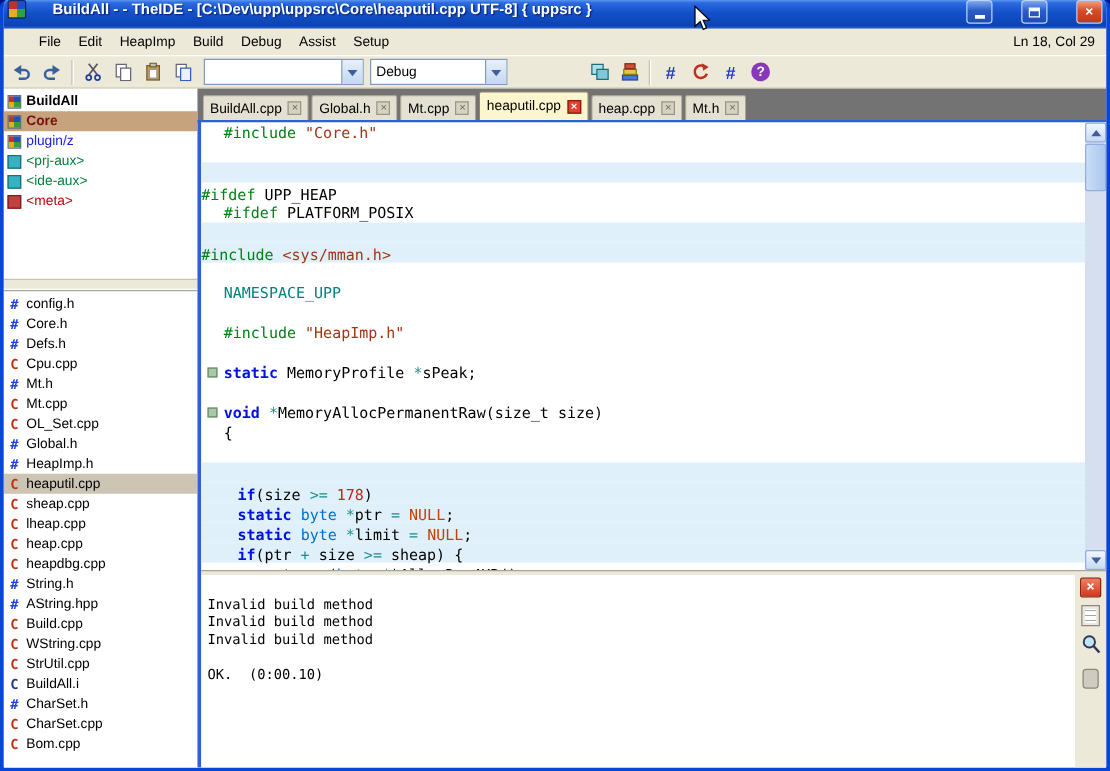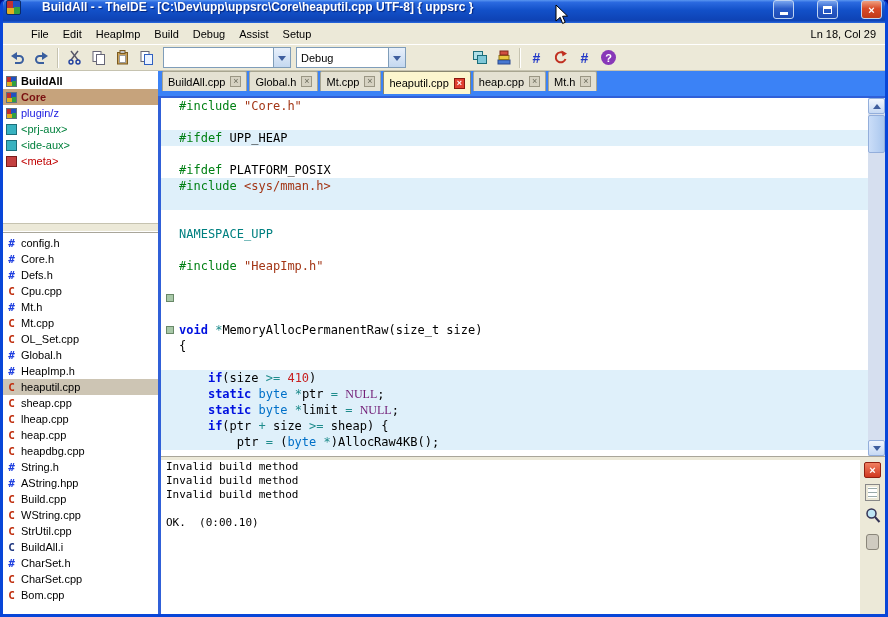--- a/index.html
+++ b/index.html
@@ -48,49 +48,49 @@
   .picon{width:11px;height:11px;flex:0 0 11px;}
   .picon-grid{background:conic-gradient(#2050C0 0 90deg,#30A040 90deg 180deg,#E0B020 180deg 270deg,#C03030 270deg 360deg);border:1px solid #607080;}
   .picon-teal{background:#38B2C0;border:1px solid #1C6E7A;}
   .picon-red{background:#C44040;border:1px solid #7A1C1C;}
   .ficon{width:11px;flex:0 0 11px;font:bold 11px "DejaVu Sans Mono",monospace;text-align:center;line-height:11px;}
   .ficon-h{color:#2040E0;} .ficon-cpp{color:#C03010;} .ficon-i{color:#203880;}
   .c-black{color:#000;font-weight:bold;} .c-maroon{color:#7A1010;font-weight:bold;}
   .c-blue{color:#2020E0;} .c-green{color:#00803C;} .c-red{color:#C00000;}
   
   .rcol{flex:1;display:flex;flex-direction:column;min-width:0;}
-  .tabbar{height:25px;flex:0 0 25px;background:#3b82f6;display:flex;padding-left:4px;gap:2px;}
+  .tabbar{height:25px;flex:0 0 25px;background:#737373;display:flex;align-items:flex-end;padding-left:4px;gap:2px;}
   .tab{height:20px;display:flex;align-items:center;gap:5px;padding:0 5px;background:#E4E1D2;border:1px solid #A8A590;
     border-bottom:none;border-radius:2px 2px 0 0;font-size:11px;cursor:default;}
   .tab-active{background:#FCF6CE;height:23px;border-color:#8A8870;}
   .tclose{width:11px;height:11px;border:1px solid #9A9684;background:#D6D2C2;color:#6A6A5A;font-size:9px;line-height:9px;text-align:center;flex:0 0 11px;}
   .tab-active .tclose{background:#E04030;border-color:#8A1A10;color:#fff;font-weight:bold;}
   .editor-wrap{flex:1;display:flex;flex-direction:column;min-height:0;border-left:3px solid #3060D8;border-top:2px solid #3060D8;}
   .editor-row{flex:1;display:flex;min-height:0;background:#fff;}
   .code-area{flex:1;overflow:hidden;font:12px/16px "DejaVu Sans Mono",monospace;}
   .line{height:16px;display:flex;white-space:pre;}
-  .line.hl{background:#DFF0FA;}
+  .line.hl{background:#DFF0FA;flex-direction:column;}
   .gutter{width:18px;flex:0 0 18px;display:flex;align-items:center;justify-content:center;}
   .mark{width:8px;height:8px;background:#A8C8A8;border:1px solid #688868;}
   .tk-p{color:#000;} .tk-pp{color:#008014;} .tk-str{color:#A33616;} .tk-cm{color:#8FAAD0;}
   .tk-kw{color:#0011E0;font-weight:bold;} .tk-ty{color:#0070C8;} .tk-nu{color:#C82020;}
-  .tk-mg{color:#701a75;font-family:Liberation Serif, serif;} .tk-op{color:#1E8C8C;} .tk-up{color:#008080;}
+  .tk-mg{color:#c2410c;} .tk-op{color:#1E8C8C;} .tk-up{color:#008080;}
   
   .vscroll{width:17px;flex:0 0 17px;background:#D6DFEF;position:relative;}
   .sbtn{position:absolute;left:0;width:17px;height:16px;background:linear-gradient(180deg,#F2F7FE,#C6D9F4);
     border:1px solid #93AEDB;border-radius:2px;display:flex;align-items:center;justify-content:center;}
   .sbtn.up{top:0;} .sbtn.down{bottom:0;}
   .tri-up{width:0;height:0;border:4px solid transparent;border-bottom:5px solid #3F5E9E;margin-top:-4px;}
   .tri-down{width:0;height:0;border:4px solid transparent;border-top:5px solid #3F5E9E;margin-bottom:-4px;}
   .sthumb{position:absolute;left:0;top:17px;width:17px;height:38px;background:linear-gradient(90deg,#CADDF8,#AAC7EE);
     border:1px solid #93AEDB;border-radius:2px;}
   
   .csplit{height:4px;flex:0 0 4px;background:#ECE9D8;border-top:1px solid #A9A69A;}
   .console-row{height:154px;flex:0 0 154px;display:flex;background:#fff;}
-  .console-text{flex:1;padding:0 5px;font:11px/14px "DejaVu Sans Mono",monospace;white-space:pre;overflow:hidden;}
+  .console-text{flex:1;padding:17px 5px;font:11px/14px "DejaVu Sans Mono",monospace;white-space:pre;overflow:hidden;}
   .cline{height:14px;}
   .console-icons{width:25px;flex:0 0 25px;background:#ECE9D8;display:flex;flex-direction:column;align-items:center;padding-top:2px;gap:6px;}
   .cclose{width:17px;height:16px;background:linear-gradient(180deg,#F08060,#D03820);border:1px solid #902010;border-radius:2px;
     color:#fff;font-weight:bold;font-size:11px;line-height:13px;display:flex;align-items:center;justify-content:center;}
   .cdoc{width:15px;height:17px;background:#fff;border:1px solid #888;
     background-image:repeating-linear-gradient(#fff 0 3px,#9AA 3px 4px);background-clip:content-box;padding:2px;}
   .ctube{width:13px;height:16px;background:#CFCBC0;border:1px solid #8A867A;border-radius:3px;}
   .cursor-ov{position:absolute;left:552px;top:4px;z-index:50;pointer-events:none;}
 </style>
 </head>
@@ -365,26 +365,26 @@
               <div class="line hl"><span class="gutter"></span><span class="codeseg"><span class="tk-pp">#ifdef</span><span class="tk-p"> UPP_HEAP</span></span></div>
               <div class="line"><span class="gutter"></span><span class="codeseg"></span></div>
               <div class="line"><span class="gutter"></span><span class="codeseg"><span class="tk-pp">#ifdef</span><span class="tk-p"> PLATFORM_POSIX</span></span></div>
               <div class="line hl"><span class="gutter"></span><span class="codeseg"><span class="tk-pp">#include</span><span class="tk-p"> </span><span class="tk-str">&lt;sys/mman.h&gt;</span></span></div>
               <div class="line hl"><span class="gutter"></span></div>
               <div class="line"><span class="gutter"></span><span class="codeseg"></span></div>
               <div class="line"><span class="gutter"></span><span class="codeseg"><span class="tk-up">NAMESPACE_UPP</span></span></div>
               <div class="line"><span class="gutter"></span><span class="codeseg"></span></div>
               <div class="line"><span class="gutter"></span><span class="codeseg"><span class="tk-pp">#include</span><span class="tk-p"> </span><span class="tk-str">"HeapImp.h"</span></span></div>
               <div class="line"><span class="gutter"></span><span class="codeseg"></span></div>
-              <div class="line"><span class="gutter"><span class="mark"></span></span></div>
+              <div class="line"><span class="gutter"><span class="mark"></span></span><span class="codeseg"><span class="tk-kw">static</span><span class="tk-p"> MemoryProfile </span><span class="tk-op">*</span><span class="tk-p">sPeak;</span></span></div>
               <div class="line"><span class="gutter"></span><span class="codeseg"></span></div>
               <div class="line"><span class="gutter"><span class="mark"></span></span><span class="codeseg"><span class="tk-kw">void</span><span class="tk-p"> </span><span class="tk-op">*</span><span class="tk-p">MemoryAllocPermanentRaw(size_t size)</span></span></div>
               <div class="line"><span class="gutter"></span><span class="codeseg"><span class="tk-p">{</span></span></div>
               <div class="line"><span class="gutter"></span><span class="codeseg"></span></div>
-              <div class="line hl"><span class="gutter"></span><span class="codeseg"><span class="tk-p">    </span><span class="tk-kw">if</span><span class="tk-p">(size </span><span class="tk-op">&gt;=</span><span class="tk-p"> </span><span class="tk-nu">410</span><span class="tk-p">)</span></span></div>
+              <div class="line hl"><span class="gutter"></span><span class="codeseg"><span class="tk-p">    </span><span class="tk-kw">if</span><span class="tk-p">(size </span><span class="tk-op">&gt;=</span><span class="tk-p"> </span><span class="tk-nu">178</span><span class="tk-p">)</span></span></div>
               <div class="line hl"><span class="gutter"></span><span class="codeseg"><span class="tk-p">    </span><span class="tk-kw">static</span><span class="tk-p"> </span><span class="tk-ty">byte</span><span class="tk-p"> </span><span class="tk-op">*</span><span class="tk-p">ptr </span><span class="tk-op">=</span><span class="tk-p"> </span><span class="tk-mg">NULL</span><span class="tk-p">;</span></span></div>
               <div class="line hl"><span class="gutter"></span><span class="codeseg"><span class="tk-p">    </span><span class="tk-kw">static</span><span class="tk-p"> </span><span class="tk-ty">byte</span><span class="tk-p"> </span><span class="tk-op">*</span><span class="tk-p">limit </span><span class="tk-op">=</span><span class="tk-p"> </span><span class="tk-mg">NULL</span><span class="tk-p">;</span></span></div>
               <div class="line hl"><span class="gutter"></span><span class="codeseg"><span class="tk-p">    </span><span class="tk-kw">if</span><span class="tk-p">(ptr </span><span class="tk-op">+</span><span class="tk-p"> size </span><span class="tk-op">&gt;=</span><span class="tk-p"> sheap) {</span></span></div>
               <div class="line hl"><span class="gutter"></span><span class="codeseg"><span class="tk-p">        ptr </span><span class="tk-op">=</span><span class="tk-p"> (</span><span class="tk-ty">byte</span><span class="tk-p"> </span><span class="tk-op">*</span><span class="tk-p">)AllocRaw4KB();</span></span></div>
             </div>
           <div class="vscroll">
             <span class="sbtn up">
                 <i class="tri-up"></i>
               </span>
             <span class="sthumb"></span>

